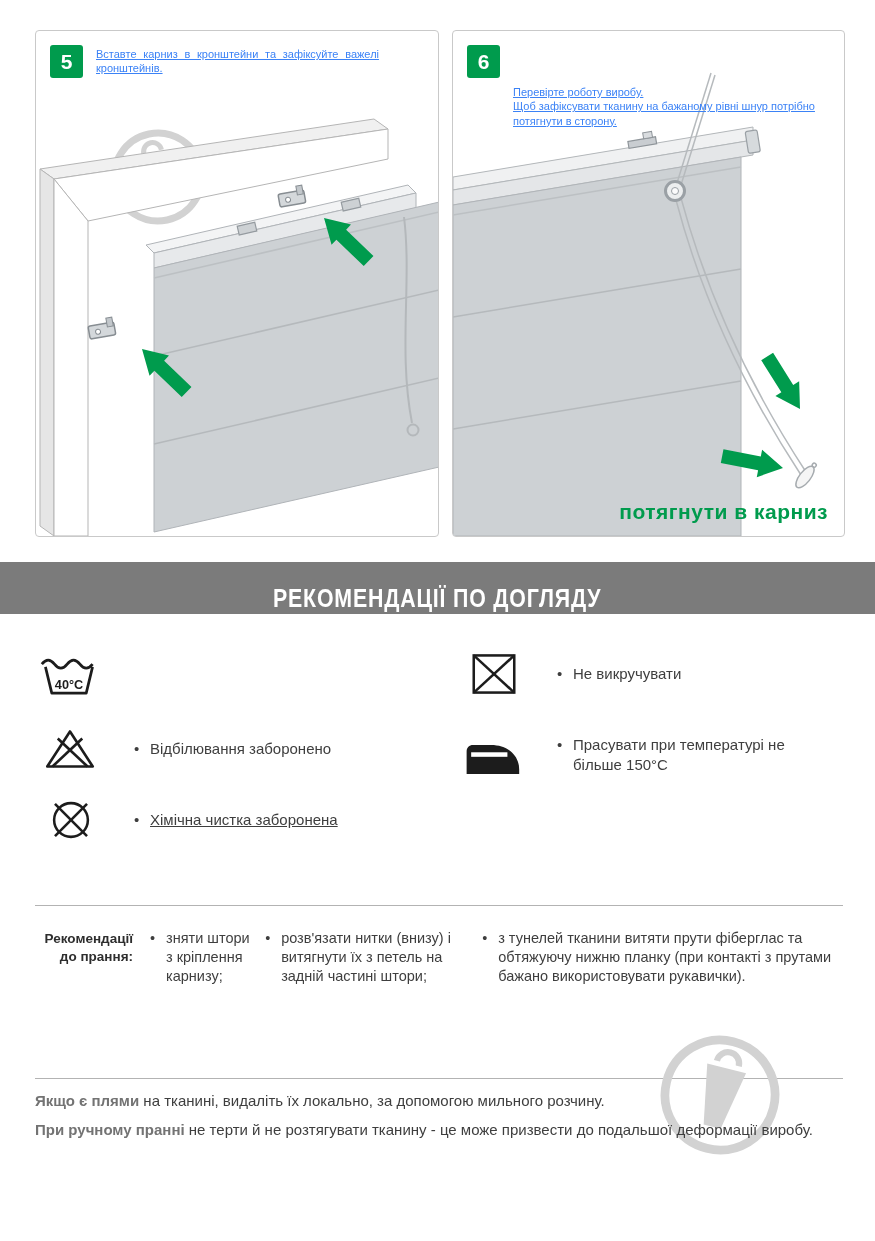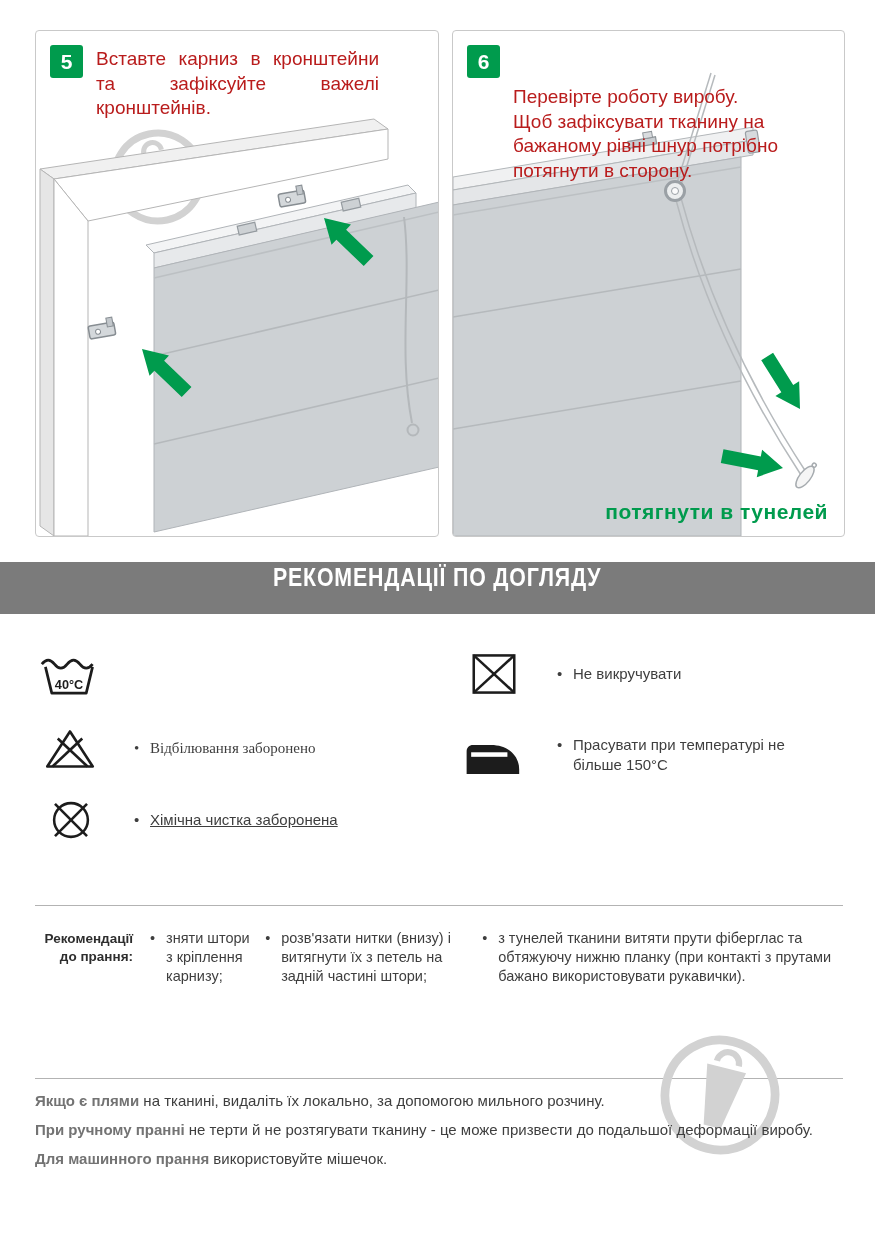--- a/index.html
+++ b/index.html
@@ -8,42 +8,42 @@
 
   
   .panel{position:absolute;top:30px;height:505px;background:#fff;border:1px solid #c9c9c9;
          border-radius:4px;overflow:hidden;}
   .panel-5{left:35px;width:402px;}
   .panel-6{left:452px;width:391px;}
   .step-header{position:absolute;top:14px;left:14px;right:8px;display:flex;gap:13px;
                align-items:flex-start;z-index:3;}
   .step-num{flex:none;width:33px;height:33px;background:#009b4d;color:#fff;font-weight:bold;
             font-size:21px;display:flex;align-items:center;justify-content:center;border-radius:3px;}
-  .step-text{margin:2px 0 0 0;font-size:19px;line-height:1.3;color:#b91c1c;}
+  .step-text{margin:2px 0 0 0;font-size:11px;line-height:1.3;color:#3b82f6;text-decoration:underline;}
   .panel-5 .step-text{width:283px;text-align:justify;}
   .panel-6 .step-text{width:302px;margin-top:40px;}
   .step-line{display:block;}
   .illu{position:absolute;left:0;top:0;width:100%;height:100%;z-index:1;}
   .pull-caption{position:absolute;right:16px;bottom:12px;z-index:3;color:#009b4d;
                 font-weight:bold;font-size:21px;letter-spacing:0.5px;white-space:nowrap;}
 
   
   .banner{position:absolute;left:0;top:562px;width:875px;height:52px;background:#7b7b7b;
-          display:flex;align-items:flex-start;justify-content:center;}
+          display:flex;align-items:flex-end;justify-content:center;}
   .banner span{color:#ffffff;font-weight:bold;font-size:26px;letter-spacing:1px;
                transform:scaleX(0.82);white-space:nowrap;}
 
   
   .care-row{position:absolute;display:flex;align-items:center;gap:34px;}
   .care-row .icon-box{flex:none;width:58px;display:flex;justify-content:flex-end;}
   .care-text{font-size:15px;line-height:1.32;color:#3e3e3e;}
   .bullet{position:relative;padding-left:18px;}
   .bullet::before{content:"\2022";position:absolute;left:2px;top:0;color:#3e3e3e;}
   .cr1{left:40px;top:650px;}
-  .cr2{left:40px;top:724px;font-family:Liberation Serif, serif;}
+  .cr2{left:40px;top:724px;}
   .cr3{left:40px;top:794px;text-decoration:underline;}
   .cr4{left:463px;top:650px;}
   .cr5{left:463px;top:733px;}
   .w230{width:232px;} .w240{width:244px;} .w215{width:215px;}
   .stack{display:flex;flex-direction:column;gap:11px;}
 
   
   .divider{position:absolute;left:35px;width:808px;border-top:1px solid #b3b3b3;height:0;}
   .d1{top:905px;} .d2{top:1078px;}
 
@@ -160,21 +160,21 @@
       <circle cx="222" cy="160" r="3.5" fill="#fbfbfc" stroke="#9aa0a5" stroke-width="1"></circle>
 
       <g transform="translate(352,446) rotate(38)">
         <ellipse rx="5.5" ry="13" fill="#f5f5f5" stroke="#a6abaf" stroke-width="1.5"></ellipse>
         <circle cy="-15" r="2" fill="none" stroke="#a6abaf" stroke-width="1.5"></circle>
       </g>
 
       <use href="#arrowG6" transform="translate(347,378) rotate(58)" fill="#009b4d"></use>
       <use href="#arrowG6" transform="translate(330,437) rotate(11)" fill="#009b4d"></use>
     </svg>
-    <div class="pull-caption">потягнути в тунелей</div>
+    <div class="pull-caption">потягнути в карниз</div>
   </section>
 
   <div class="banner">
     <span>РЕКОМЕНДАЦІЇ ПО ДОГЛЯДУ</span>
   </div>
 
   <div class="care-row cr1">
     <div class="icon-box">
       <svg width="58" height="50" viewBox="0 0 64 52">
         <path d="M2 14 q7,-9 14,0 t14,0 t14,0 t14,0" fill="none" stroke="#1c1c1c" stroke-width="3"></path>
@@ -244,16 +244,15 @@
     <g transform="translate(60,60) rotate(14)">
       <circle r="44" fill="none" stroke="#d2d2d2" stroke-width="7"></circle>
       <path d="M-9,-26 a9,9 0 0 1 18,0" fill="none" stroke="#d2d2d2" stroke-width="5"></path>
       <path d="M-16,-22 h32 l-9,48 h-14 z" fill="#d2d2d2"></path>
     </g>
   </svg>
 
   <div class="notes">
     <p><b>Якщо є плями</b><span> на тканині, видаліть їх локально, за допомогою мильного розчину.</span></p>
     <p><b>При ручному пранні</b><span> не терти й не розтягувати тканину - це може призвести до подальшої деформації виробу.</span></p>
-    <p><b>Для машинного прання</b><span> використовуйте мішечок.</span></p>
   </div>
 
 </div>
 
 </body></html>

